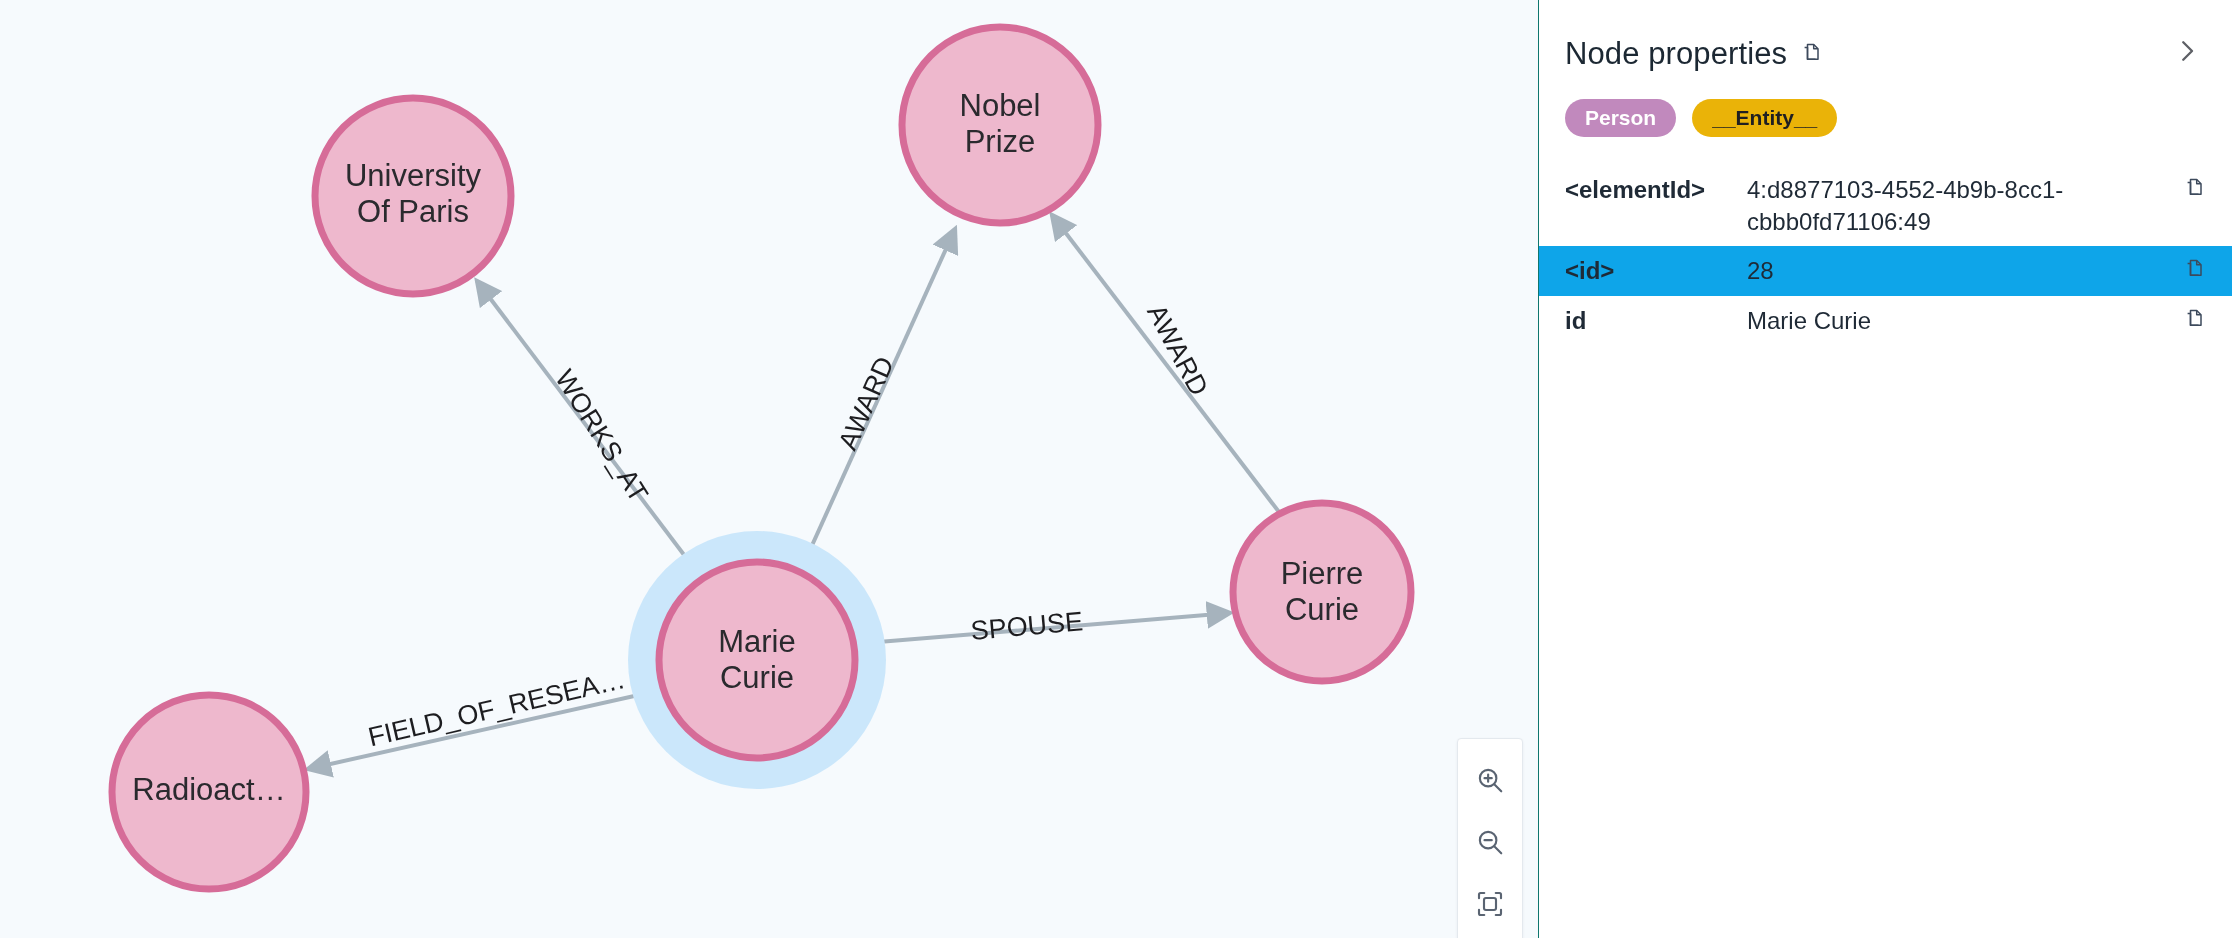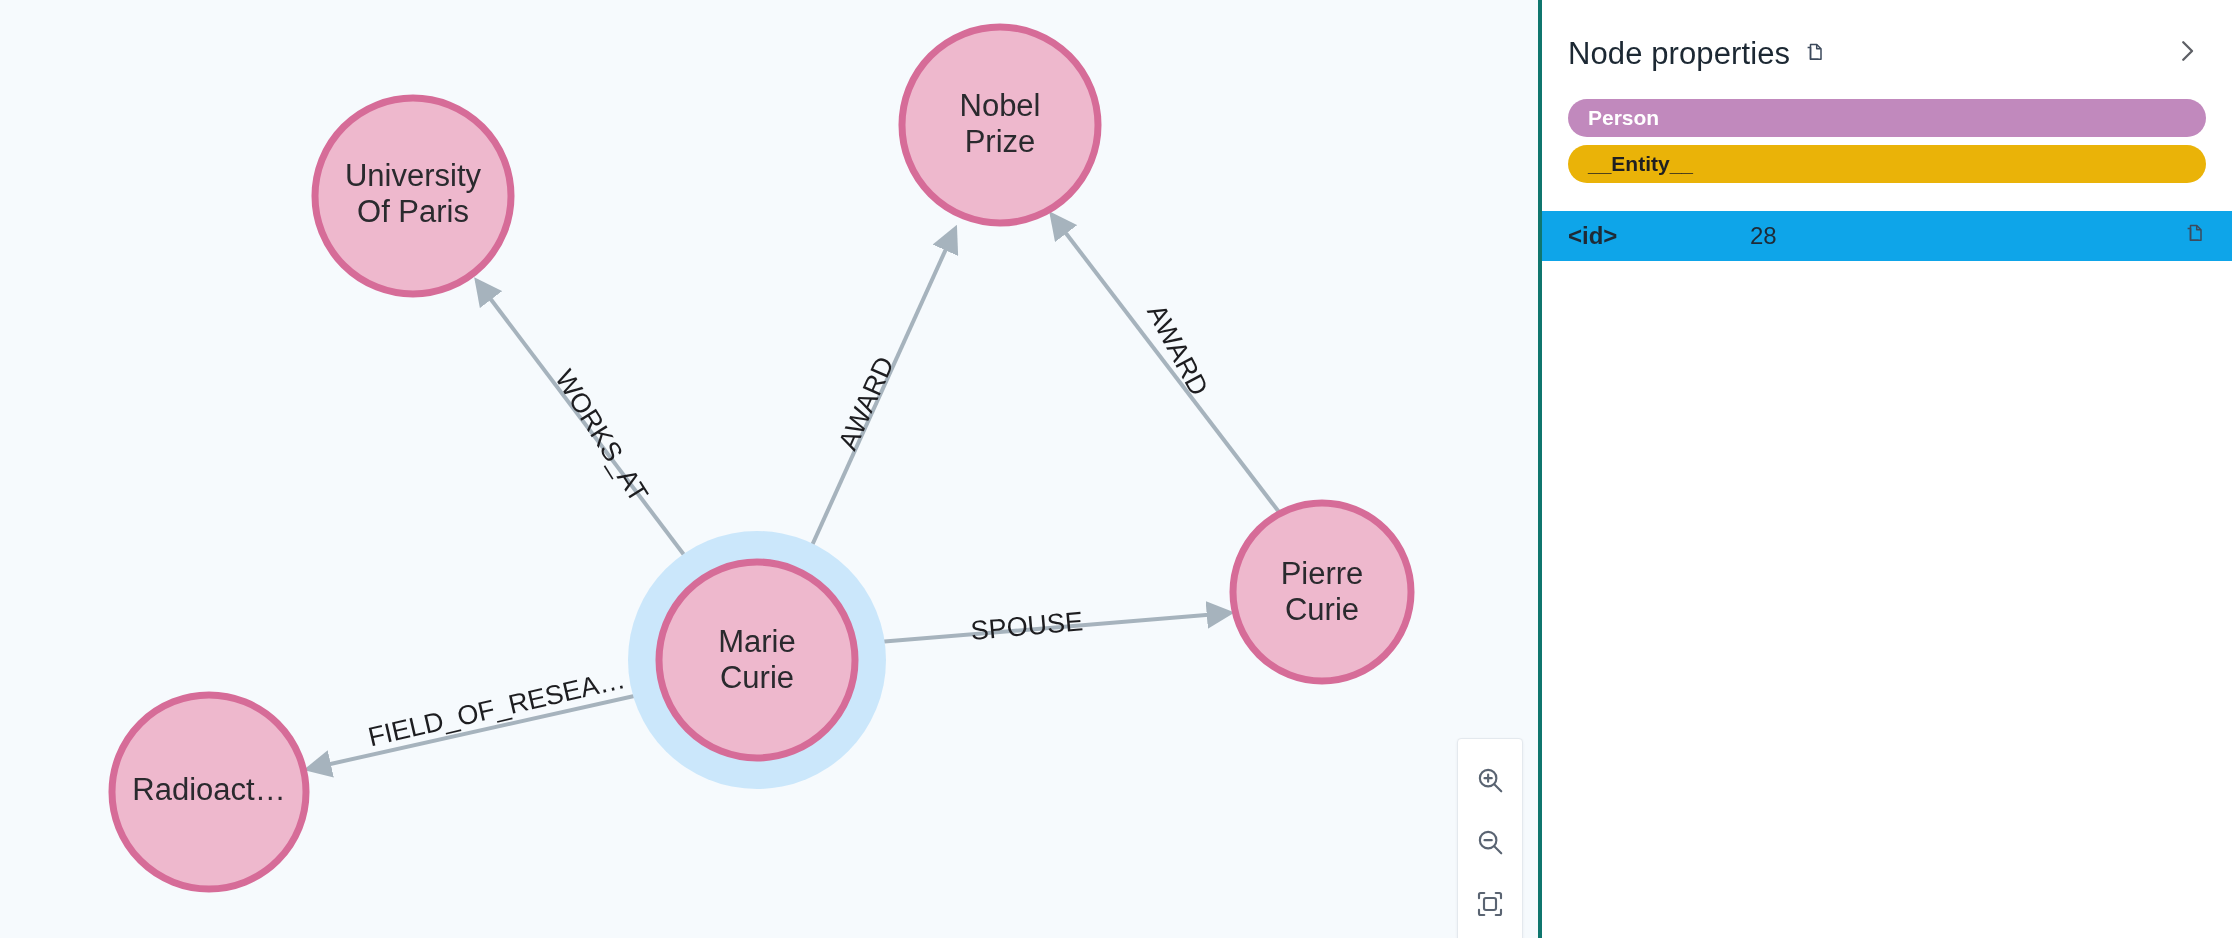--- a/index.html
+++ b/index.html
@@ -95,21 +95,21 @@
     padding: 0;
   }
   .zoom-btn svg { display: block; }
 
   
   .props-panel {
     position: relative;
     width: 694px;
     height: 938px;
     background: #ffffff;
-    border-left: 4px solid #0f766e;
+    border-left: 1px solid #0f766e;
     box-sizing: border-box;
   }
   .panel-inner {
     position: absolute;
     left: 0; top: 14px; right: 0; bottom: 0;
     background: #ffffff;
   }
   .panel-header {
     display: flex;
     align-items: flex-start;
@@ -138,23 +138,22 @@
     width: 46px;
     height: 46px;
     display: flex;
     align-items: center;
     justify-content: center;
     cursor: pointer;
   }
 
   .label-chips {
     display: flex;
-    gap: 8px;
+    gap: 16px;
     padding: 30px 26px 0 26px;
-    flex-direction: column;
   }
   .chip {
     border-radius: 20px;
     padding: 8px 20px 9px 20px;
     font-size: 21px;
     font-weight: bold;
     line-height: 1;
     white-space: nowrap;
     cursor: pointer;
   }
@@ -328,32 +327,58 @@
         </span>
       </div>
 
       <div class="label-chips">
         <span class="chip chip-person">Person</span>
         <span class="chip chip-entity">__Entity__</span>
       </div>
 
       <table class="props-table">
         <tbody>
+          <tr>
+            <td class="td-key">&lt;elementId&gt;</td>
+            <td class="td-val">4:d8877103-4552-4b9b-8cc1-cbbb0fd71106:49</td>
+            <td class="td-copy">
+              <span class="row-copy-icon">
+                <svg width="24" height="24" viewBox="0 0 24 24" fill="none" stroke="#3d4a5c" stroke-width="1.5" stroke-linejoin="round">
+                  <path d="M8.5 3.5 h6.2 l4.3 4.3 v10.4 h-10.5 z"></path>
+                  <path d="M14.7 3.5 v4.3 h4.3"></path>
+                  <path d="M5.6 6.6 h2.9 v11.6 h8.0"></path>
+                </svg>
+              </span>
+            </td>
+          </tr>
           <tr class="zebra">
             <td class="td-key">&lt;id&gt;</td>
             <td class="td-val">28</td>
             <td class="td-copy">
               <span class="row-copy-icon">
                 <svg width="24" height="24" viewBox="0 0 24 24" fill="none" stroke="#3d4a5c" stroke-width="1.5" stroke-linejoin="round">
                   <path d="M8.5 3.5 h6.2 l4.3 4.3 v10.4 h-10.5 z"></path>
                   <path d="M14.7 3.5 v4.3 h4.3"></path>
                   <path d="M5.6 6.6 h2.9 v11.6 h8.0"></path>
                 </svg>
               </span>
             </td>
           </tr>
+          <tr>
+            <td class="td-key">id</td>
+            <td class="td-val">Marie Curie</td>
+            <td class="td-copy">
+              <span class="row-copy-icon">
+                <svg width="24" height="24" viewBox="0 0 24 24" fill="none" stroke="#3d4a5c" stroke-width="1.5" stroke-linejoin="round">
+                  <path d="M8.5 3.5 h6.2 l4.3 4.3 v10.4 h-10.5 z"></path>
+                  <path d="M14.7 3.5 v4.3 h4.3"></path>
+                  <path d="M5.6 6.6 h2.9 v11.6 h8.0"></path>
+                </svg>
+              </span>
+            </td>
+          </tr>
         </tbody>
       </table>
 
     </div>
   </aside>
 
 </div>
 
 </body></html>

